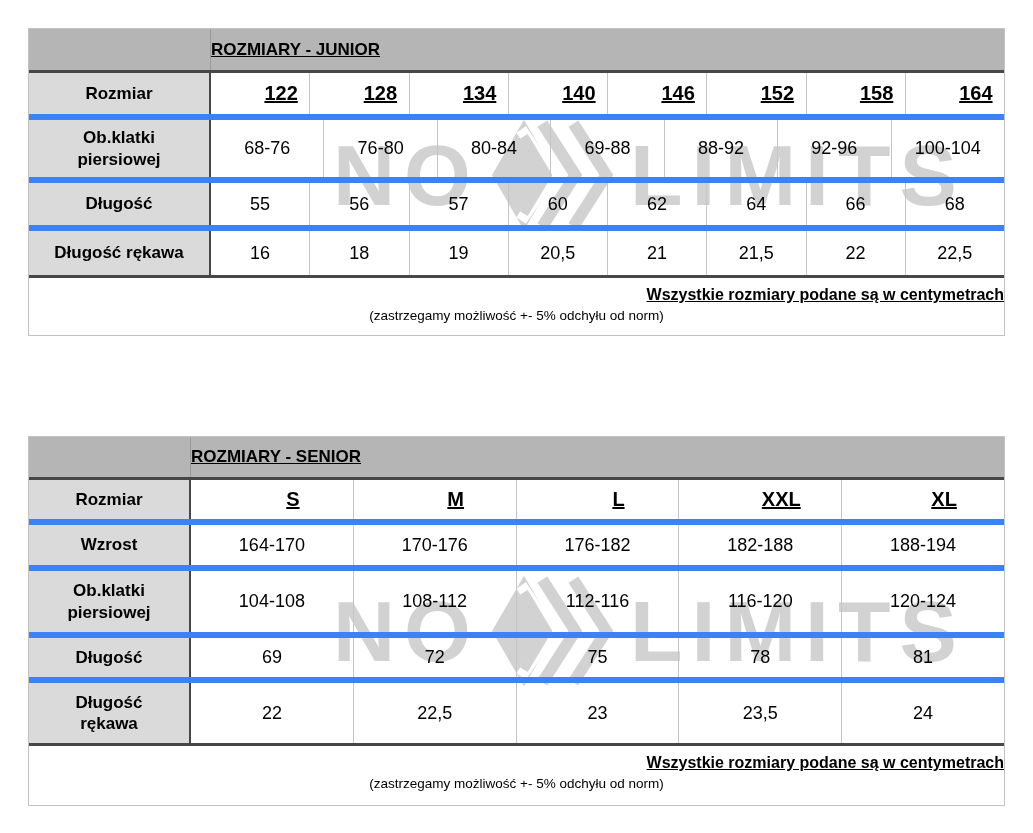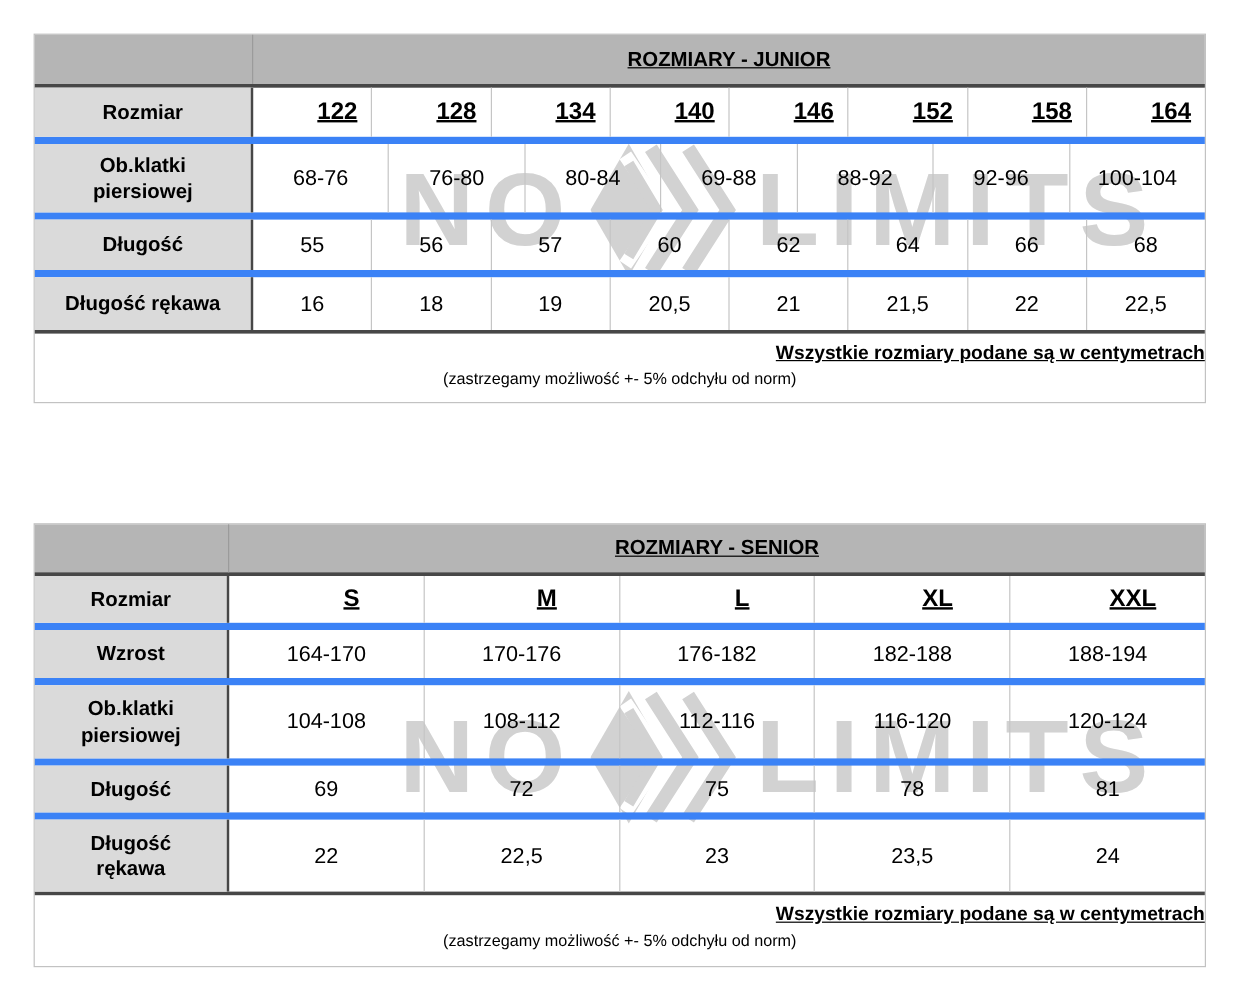--- a/index.html
+++ b/index.html
@@ -28,21 +28,21 @@
     border-bottom: 3px solid #474747;
     position: relative; z-index: 2;
   }
   #sheet-junior .band { height: 44px; }
   #sheet-senior .band { height: 43px; }
   .band .corner { border-right: 1px solid #9b9b9b; }
   #sheet-junior .corner { width: 182px; }
   #sheet-senior .corner { width: 162px; }
   .band .title-cell {
     flex: 1;
-    display: flex; align-items: center; justify-content: center;
+    display: flex; align-items: center; justify-content: flex-start;
   }
   .band .title-cell span {
     font-weight: bold;
     font-size: 17px;
     text-decoration: underline;
   }
 
   
   .row {
     display: flex;
@@ -246,24 +246,24 @@
     <div class="cell">
         <span>S</span>
       </div>
     <div class="cell">
         <span>M</span>
       </div>
     <div class="cell">
         <span>L</span>
       </div>
     <div class="cell">
+        <span>XXL</span>
+      </div>
+    <div class="cell">
         <span>XL</span>
-      </div>
-    <div class="cell">
-        <span>XXL</span>
       </div>
   </div>
 
   <div class="row r2">
     <div class="label">Wzrost</div>
     <div class="cell">164-170</div>
     <div class="cell">170-176</div>
     <div class="cell">176-182</div>
     <div class="cell">182-188</div>
     <div class="cell">188-194</div>

